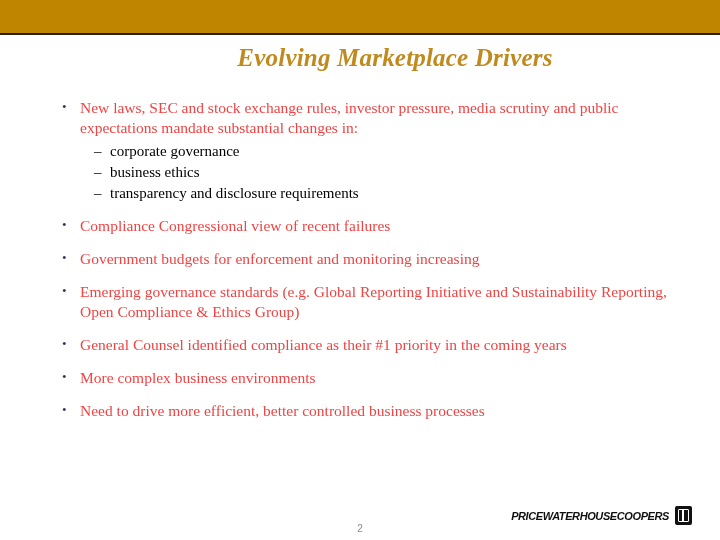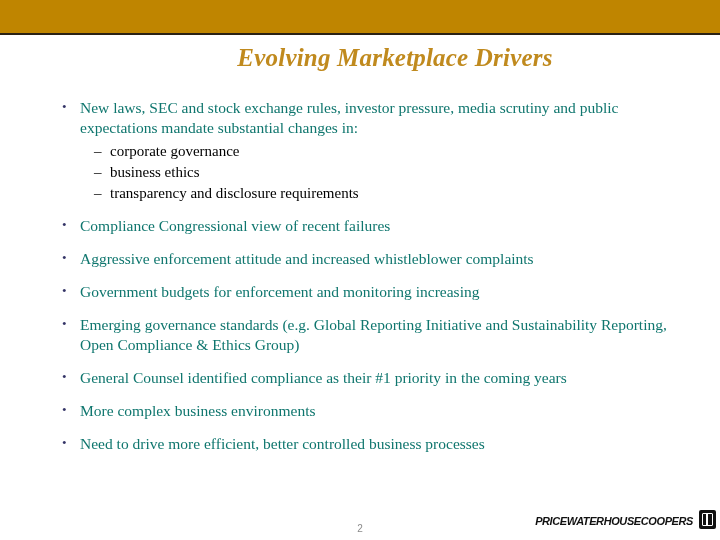--- a/index.html
+++ b/index.html
@@ -66,21 +66,21 @@
     width: 610px;
   }
 
   .bullet {
     position: relative;
     display: block;
     padding-left: 22px;
     margin-bottom: 13px;
     font-size: 15.5px;
     line-height: 20px;
-    color: #0f766e;
+    color: #ef4444;
     font-family: "Liberation Serif", "DejaVu Serif", serif;
   }
   .bullet.tight {
     margin-bottom: 0px;
   }
   .bullet::before {
     content: "\2022";
     position: absolute;
     left: 4px;
     top: -1px;
@@ -117,24 +117,24 @@
     top: 523px;
     width: 720px;
     text-align: center;
     font-family: "Liberation Sans", "DejaVu Sans", sans-serif;
     font-size: 10px;
     color: #8a8a8a;
   }
 
   .logo {
     position: absolute;
-    right: 4px;
+    right: 28px;
     top: 506px;
     display: flex;
-    align-items: center;
+    align-items: flex-start;
     height: 26px;
     margin-left: 35px;
   }
   .logo-text {
     font-family: "Liberation Sans", "DejaVu Sans", sans-serif;
     font-style: italic;
     font-weight: bold;
     font-size: 15px;
     letter-spacing: -0.4px;
     color: #111111;
@@ -188,21 +188,20 @@
   <div class="body">
 
     <div class="bullet tight">New laws, SEC and stock exchange rules, investor pressure, media scrutiny and public expectations mandate substantial changes in:</div>
     <div class="subgroup">
       <div class="subbullet">corporate governance</div>
       <div class="subbullet">business ethics</div>
       <div class="subbullet">transparency and disclosure requirements</div>
     </div>
 
     <div class="bullet">Compliance Congressional view of recent failures</div>
-    <div class="bullet">Aggressive enforcement attitude and increased whistleblower complaints</div>
     <div class="bullet">Government budgets for enforcement and monitoring increasing</div>
     <div class="bullet">Emerging governance standards (e.g. Global Reporting Initiative and Sustainability Reporting, Open Compliance &amp; Ethics Group)</div>
     <div class="bullet">General Counsel identified compliance as their #1 priority in the coming years</div>
     <div class="bullet">More complex business environments</div>
     <div class="bullet">Need to drive more efficient, better controlled business processes</div>
 
   </div>
 
   <div class="page-number">2</div>
 

